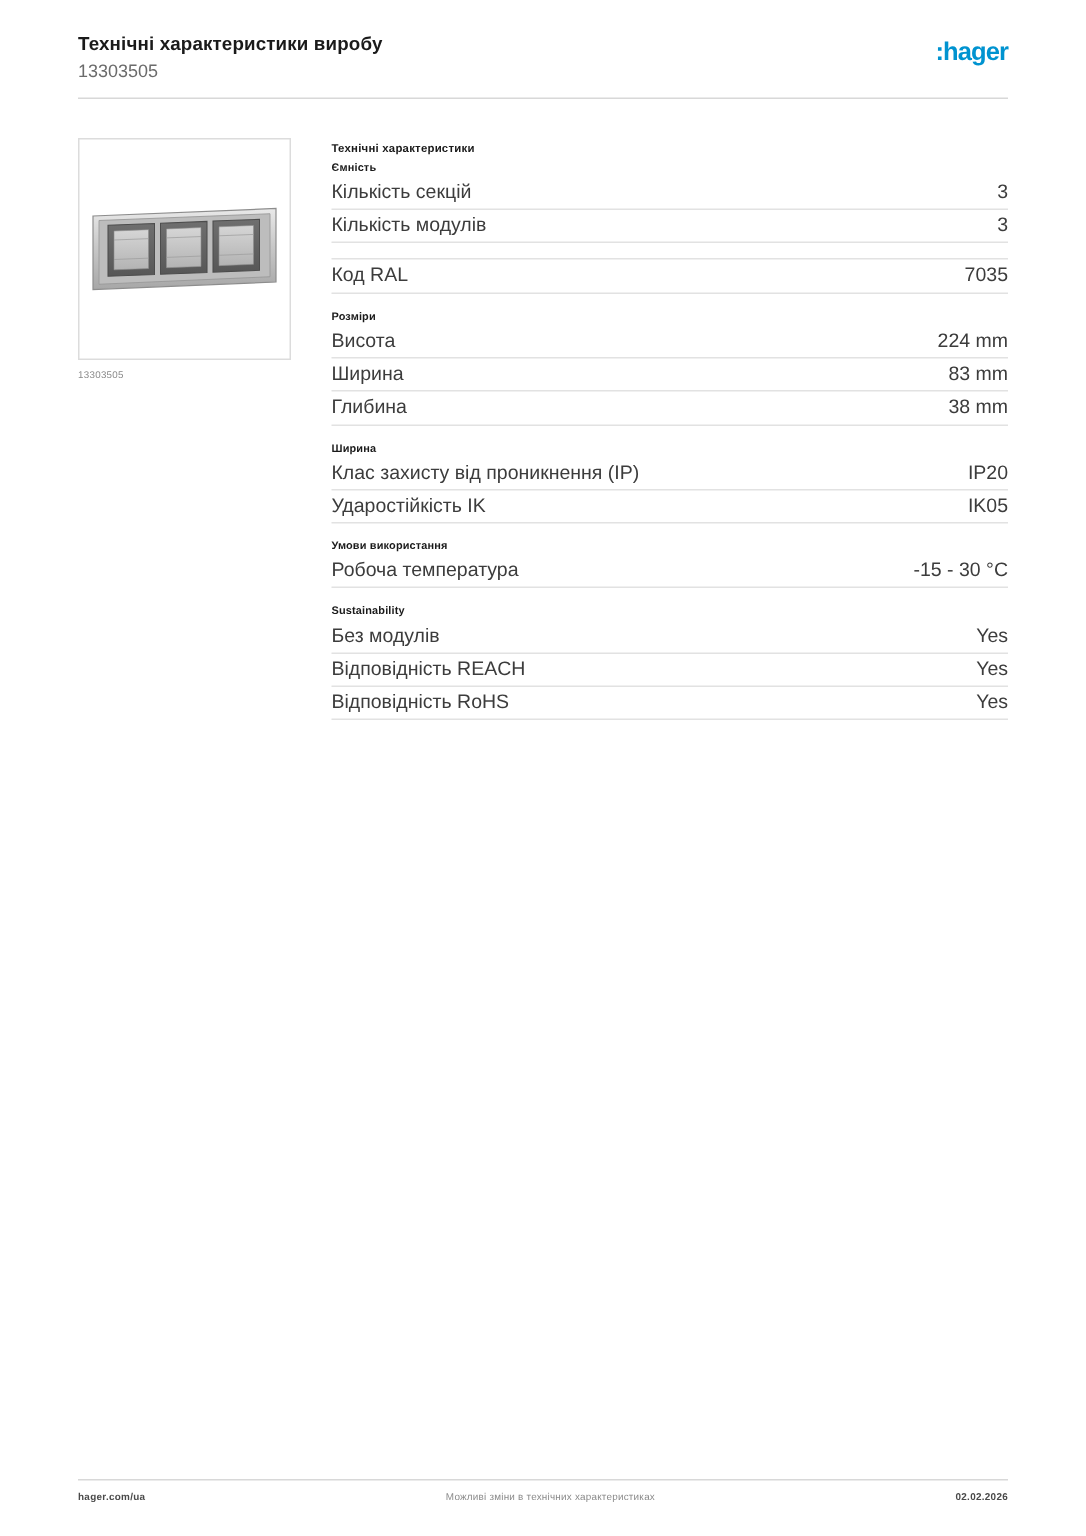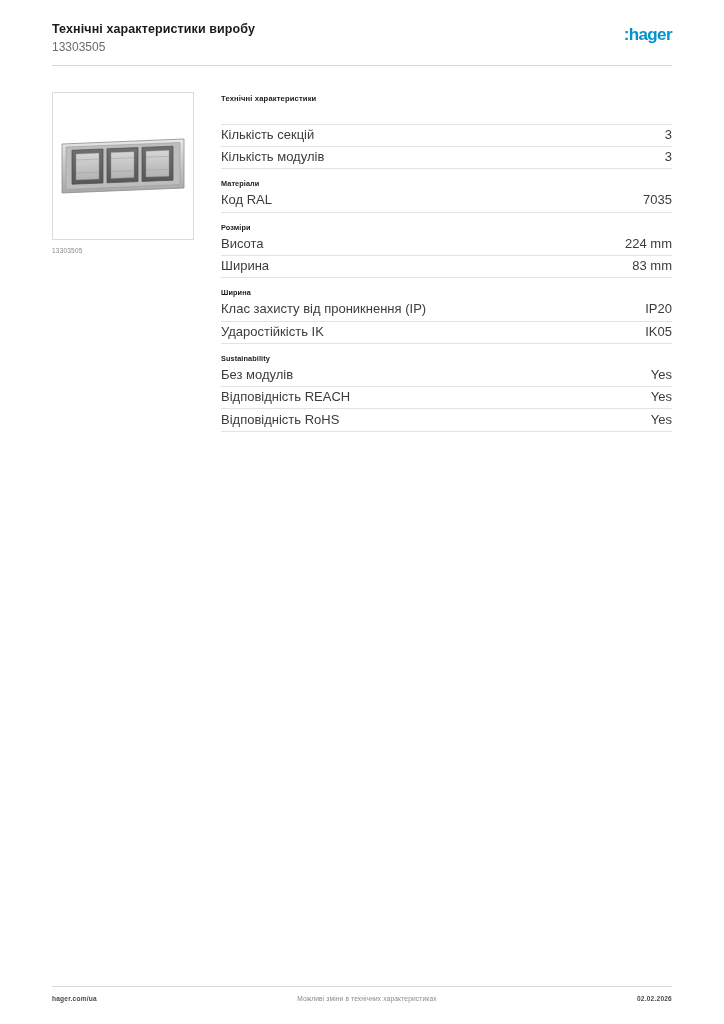--- a/index.html
+++ b/index.html
@@ -86,21 +86,21 @@
   
   .right-col {
     flex: 1 1 auto;
     margin-left: 27px;
     padding-top: 2px;
   }
   .section-heading {
     font-size: 7.6px;
     font-weight: bold;
     color: #1a1a1a;
-    margin-bottom: 21px;
+    margin-bottom: 4px;
     letter-spacing: 0.15px;
   }
   .group { margin-bottom: 10px; }
   .group-title {
     font-size: 7.3px;
     font-weight: bold;
     color: #1a1a1a;
     margin-bottom: 2px;
     letter-spacing: 0.1px;
   }
@@ -193,62 +193,73 @@
           </g>
         </svg>
       </div>
       <div class="image-caption">13303505</div>
     </div>
 
     <div class="right-col">
       <div class="section-heading">Технічні характеристики</div>
 
       <div class="group">
+        <div class="group-title">Ємність</div>
         <div class="row">
           <span class="row-label">Кількість секцій</span>
           <span class="row-value">3</span>
         </div>
         <div class="row">
           <span class="row-label">Кількість модулів</span>
           <span class="row-value">3</span>
         </div>
       </div>
 
       <div class="group">
-        <div class="group-title">Матеріали</div>
         <div class="row">
           <span class="row-label">Код RAL</span>
           <span class="row-value">7035</span>
         </div>
       </div>
 
       <div class="group">
         <div class="group-title">Розміри</div>
         <div class="row">
           <span class="row-label">Висота</span>
           <span class="row-value">224 mm</span>
         </div>
         <div class="row">
           <span class="row-label">Ширина</span>
           <span class="row-value">83 mm</span>
         </div>
+        <div class="row">
+          <span class="row-label">Глибина</span>
+          <span class="row-value">38 mm</span>
+        </div>
       </div>
 
       <div class="group">
         <div class="group-title">Ширина</div>
         <div class="row">
           <span class="row-label">Клас захисту від проникнення (IP)</span>
           <span class="row-value">IP20</span>
         </div>
         <div class="row">
           <span class="row-label">Ударостійкість IK</span>
           <span class="row-value">IK05</span>
         </div>
       </div>
 
+      <div class="group">
+        <div class="group-title">Умови використання</div>
+        <div class="row">
+          <span class="row-label">Робоча температура</span>
+          <span class="row-value">-15 - 30 °C</span>
+        </div>
+      </div>
 
       <div class="group">
         <div class="group-title">Sustainability</div>
         <div class="row">
           <span class="row-label">Без модулів</span>
           <span class="row-value">Yes</span>
         </div>
         <div class="row">
           <span class="row-label">Відповідність REACH</span>
           <span class="row-value">Yes</span>

